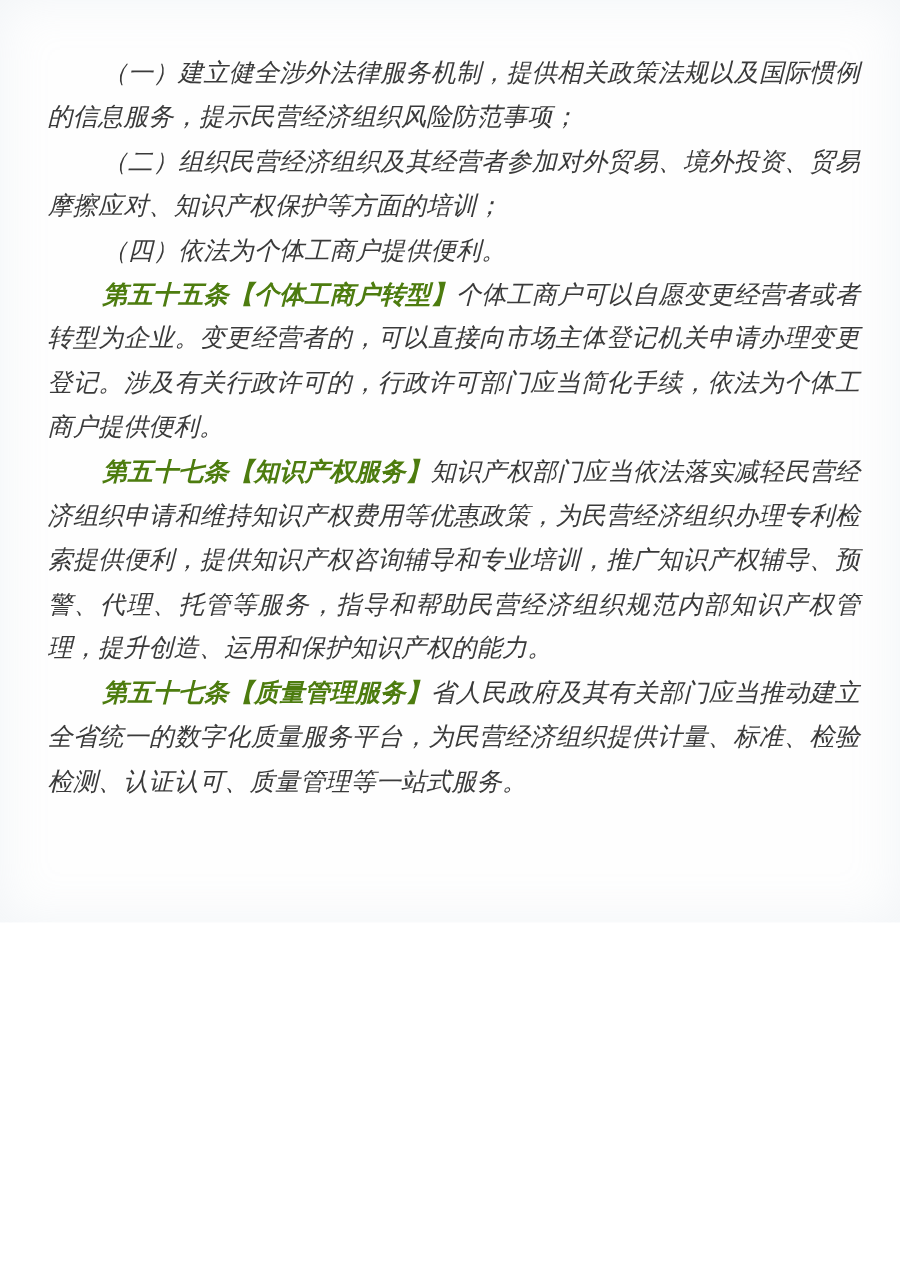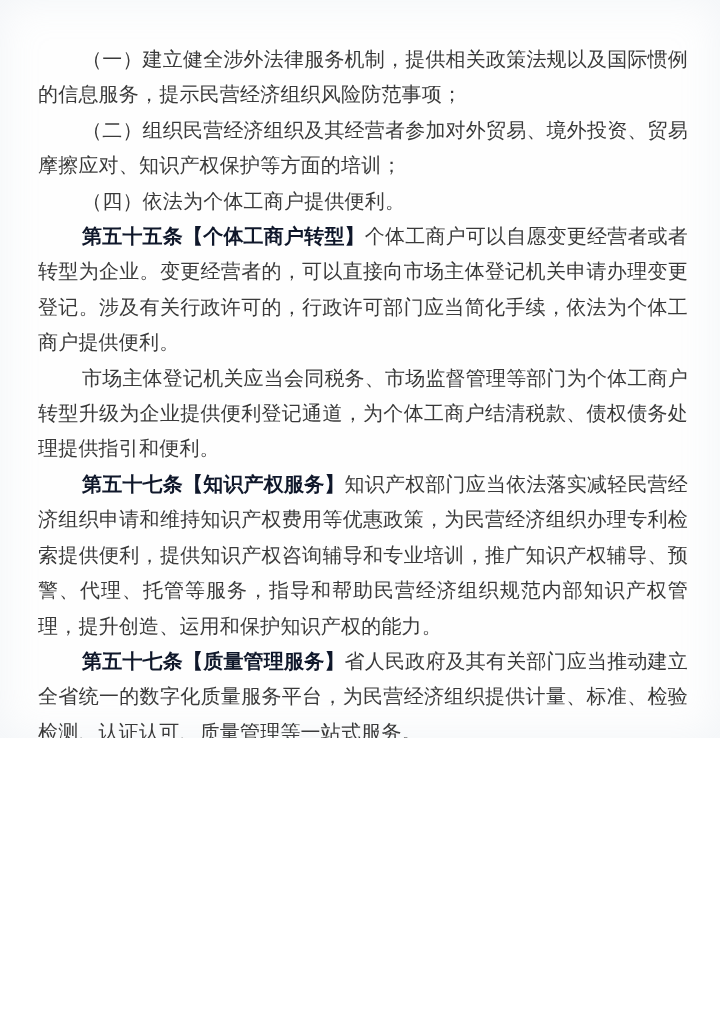--- a/index.html
+++ b/index.html
@@ -8,40 +8,41 @@
     background: #ffffff;
   }
   .page {
     position: relative;
     width: 720px;
     height: 738px;
     background: #fefefe;
     overflow: hidden;
     box-shadow: inset 0 0 40px rgba(185, 200, 218, 0.18);
     font-family: "Liberation Sans", "DejaVu Sans", sans-serif;
+    font-style: italic;
   }
   .content {
     position: absolute;
     left: 38px;
     top: 42px;
     width: 650px;
     font-size: 20px;
     line-height: 35.4px;
     color: #3a3a3a;
     text-align: justify;
     letter-spacing: 0.2px;
   }
   .content p {
     margin: 0;
     padding: 0;
     text-indent: 2.2em;
   }
   .article-heading {
     font-weight: bold;
-    color: #0f172a;
+    color: #4d7c0f;
   }
   .footer {
     position: absolute;
     top: 938px;
     left: 16px;
     width: 100%;
     text-align: center;
     font-family: "Liberation Serif", "DejaVu Serif", serif;
     font-size: 17px;
     color: #454545;
@@ -50,18 +51,17 @@
 </style>
 </head>
 <body>
 
 <div class="page">
   <div class="content">
     <p><span>（一）建立健全涉外法律服务机制，提供相关政策法规以及国际惯例的信息服务，提示民营经济组织风险防范事项；</span></p>
     <p><span>（二）组织民营经济组织及其经营者参加对外贸易、境外投资、贸易摩擦应对、知识产权保护等方面的培训；</span></p>
     <p><span>（四）依法为个体工商户提供便利。</span></p>
     <p><span class="article-heading">第五十五条【个体工商户转型】</span><span>个体工商户可以自愿变更经营者或者转型为企业。变更经营者的，可以直接向市场主体登记机关申请办理变更登记。涉及有关行政许可的，行政许可部门应当简化手续，依法为个体工商户提供便利。</span></p>
-    <p><span>市场主体登记机关应当会同税务、市场监督管理等部门为个体工商户转型升级为企业提供便利登记通道，为个体工商户结清税款、债权债务处理提供指引和便利。</span></p>
     <p><span class="article-heading">第五十七条【知识产权服务】</span><span>知识产权部门应当依法落实减轻民营经济组织申请和维持知识产权费用等优惠政策，为民营经济组织办理专利检索提供便利，提供知识产权咨询辅导和专业培训，推广知识产权辅导、预警、代理、托管等服务，指导和帮助民营经济组织规范内部知识产权管理，提升创造、运用和保护知识产权的能力。</span></p>
     <p><span class="article-heading">第五十七条【质量管理服务】</span><span>省人民政府及其有关部门应当推动建立全省统一的数字化质量服务平台，为民营经济组织提供计量、标准、检验检测、认证认可、质量管理等一站式服务。</span></p>
   </div>
   <div class="footer">- 18 -</div>
 </div>
 
 </body></html>

